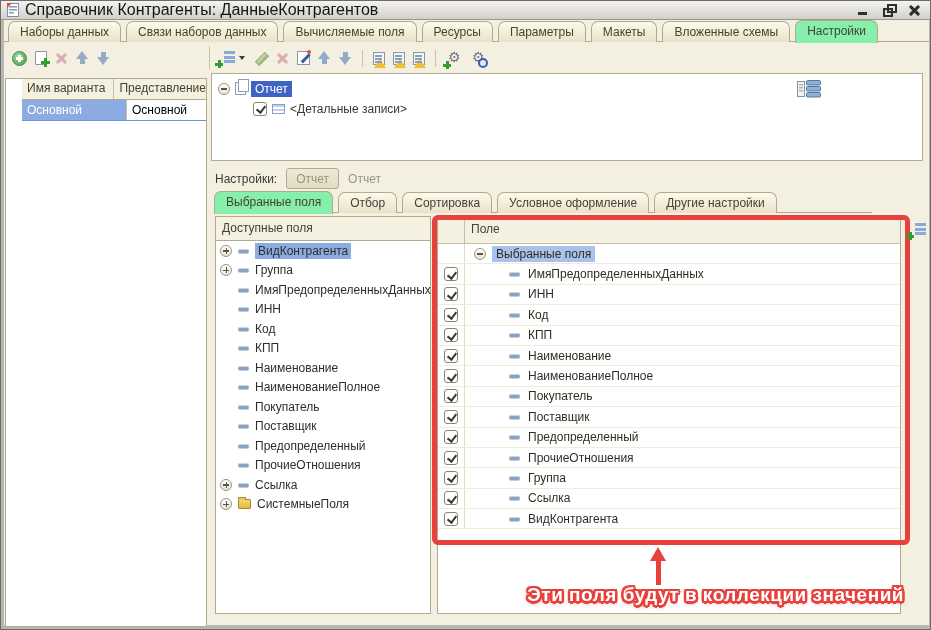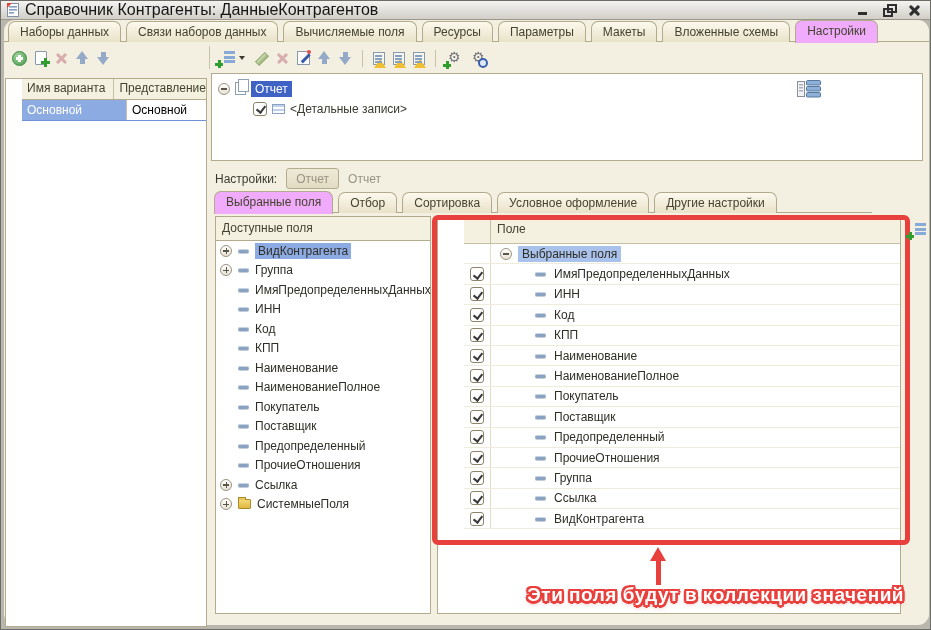--- a/index.html
+++ b/index.html
@@ -12,27 +12,27 @@
     display:flex;align-items:center;gap:5px;padding:0 5px;}
   .title-text{font-weight:normal;font-size:16px;color:#161616;white-space:nowrap;}
   .winbtns{margin-left:auto;display:flex;gap:13px;align-items:center;padding-right:4px;}
   .wb{width:13px;height:13px;position:relative;cursor:default;}
   .wb-min::after{content:"";position:absolute;left:2px;bottom:2px;width:9px;height:3px;background:#2e2e2e;}
   .wb-restore::before{content:"";position:absolute;left:1px;top:4px;width:6px;height:5px;border:2px solid #2e2e2e;background:#ddd;}
   .wb-restore::after{content:"";position:absolute;left:5px;top:0;width:6px;height:5px;border:2px solid #2e2e2e;}
   .wb-close::before,.wb-close::after{content:"";position:absolute;left:0;top:5px;width:13px;height:3px;background:#2e2e2e;border-radius:1px;}
   .wb-close::before{transform:rotate(45deg);} .wb-close::after{transform:rotate(-45deg);}
   
-  .client{position:absolute;left:3px;top:19px;width:925px;height:605px;background:#f3f0e1;border-radius:11px;}
+  .client{position:absolute;left:3px;top:19px;width:925px;height:605px;background:#f3f0e1;}
   
   .tabstrip{position:absolute;display:flex;align-items:flex-end;gap:5px;z-index:3;}
   .tab{border:1px solid #b2aa8b;border-bottom:none;border-radius:7px 7px 0 0;
     padding:3px 11px 3px 11px;background:linear-gradient(#fcf9ee,#e9e2c9);
     color:#45432f;white-space:nowrap;cursor:default;}
-  .tab.active{background:#f0abfc;padding-bottom:5px;margin-bottom:-1px;position:relative;z-index:4;}
+  .tab.active{background:#86efac;padding-bottom:5px;margin-bottom:-1px;position:relative;z-index:4;}
   #main-tabs{left:4px;top:0;height:22px;}
   .tabline{position:absolute;left:0;top:21px;width:925px;border-top:1px solid #b2aa8b;z-index:1;}
   #inner-tabs{left:210px;top:170px;height:23px;}
   .innerline{position:absolute;left:210px;top:192px;width:658px;border-top:1px solid #b2aa8b;z-index:1;}
   
   .tb{position:absolute;top:29px;display:flex;align-items:center;gap:8px;height:18px;}
   #tb-left{left:8px;} #tb-tree{left:214px;}
   .sepv{width:1px;height:17px;background:#c9c2a6;margin:0 2px;}
   .panelsep{position:absolute;left:205px;top:26px;width:1px;height:23px;background:#c9c2a6;}
   
@@ -55,21 +55,21 @@
   #settingsbar{position:absolute;left:211px;top:148px;height:21px;display:flex;align-items:center;gap:9px;}
   .rbtn{height:19px;padding:0 9px;border:1px solid #b3ab8d;border-radius:3px;
     background:linear-gradient(#efead6,#e2dcc4);color:#9a9384;display:inline-flex;align-items:center;}
   .graytxt{color:#9a9384;}
   
   #availpanel{left:211px;top:196px;width:216px;height:398px;}
   .ap-header{height:23px;background:#f4f1e1;border-bottom:1px solid #b3ab8d;line-height:23px;padding-left:6px;color:#45432f;}
   .arow{display:flex;align-items:center;height:19.5px;padding-left:4px;gap:6px;}
   .alabel{white-space:nowrap;color:#2f2e26;}
   
-  #tablepanel{left:433px;top:196px;width:464px;height:398px;padding-left:26px;}
+  #tablepanel{left:433px;top:196px;width:464px;height:398px;}
   .tp-header{display:flex;height:26px;background:#f4f1e1;border-bottom:1px solid #c6bfa4;}
   .tp-h1{width:26px;border-right:1px solid #c6bfa4;}
   .tp-h2{flex:1;line-height:25px;padding-left:6px;color:#45432f;}
   .trow{display:flex;height:19.4px;border-bottom:1px solid #f0ecdc;}
   .ccell{width:26px;border-right:1px solid #e4ddc6;display:flex;align-items:center;justify-content:center;flex:none;}
   .fcell{flex:1;display:flex;align-items:center;gap:8px;}
   .fcell.grp{padding-left:9px;gap:6px;}
   .fcell.itm{padding-left:44px;}
   .flabel{white-space:nowrap;color:#2f2e26;}
   

